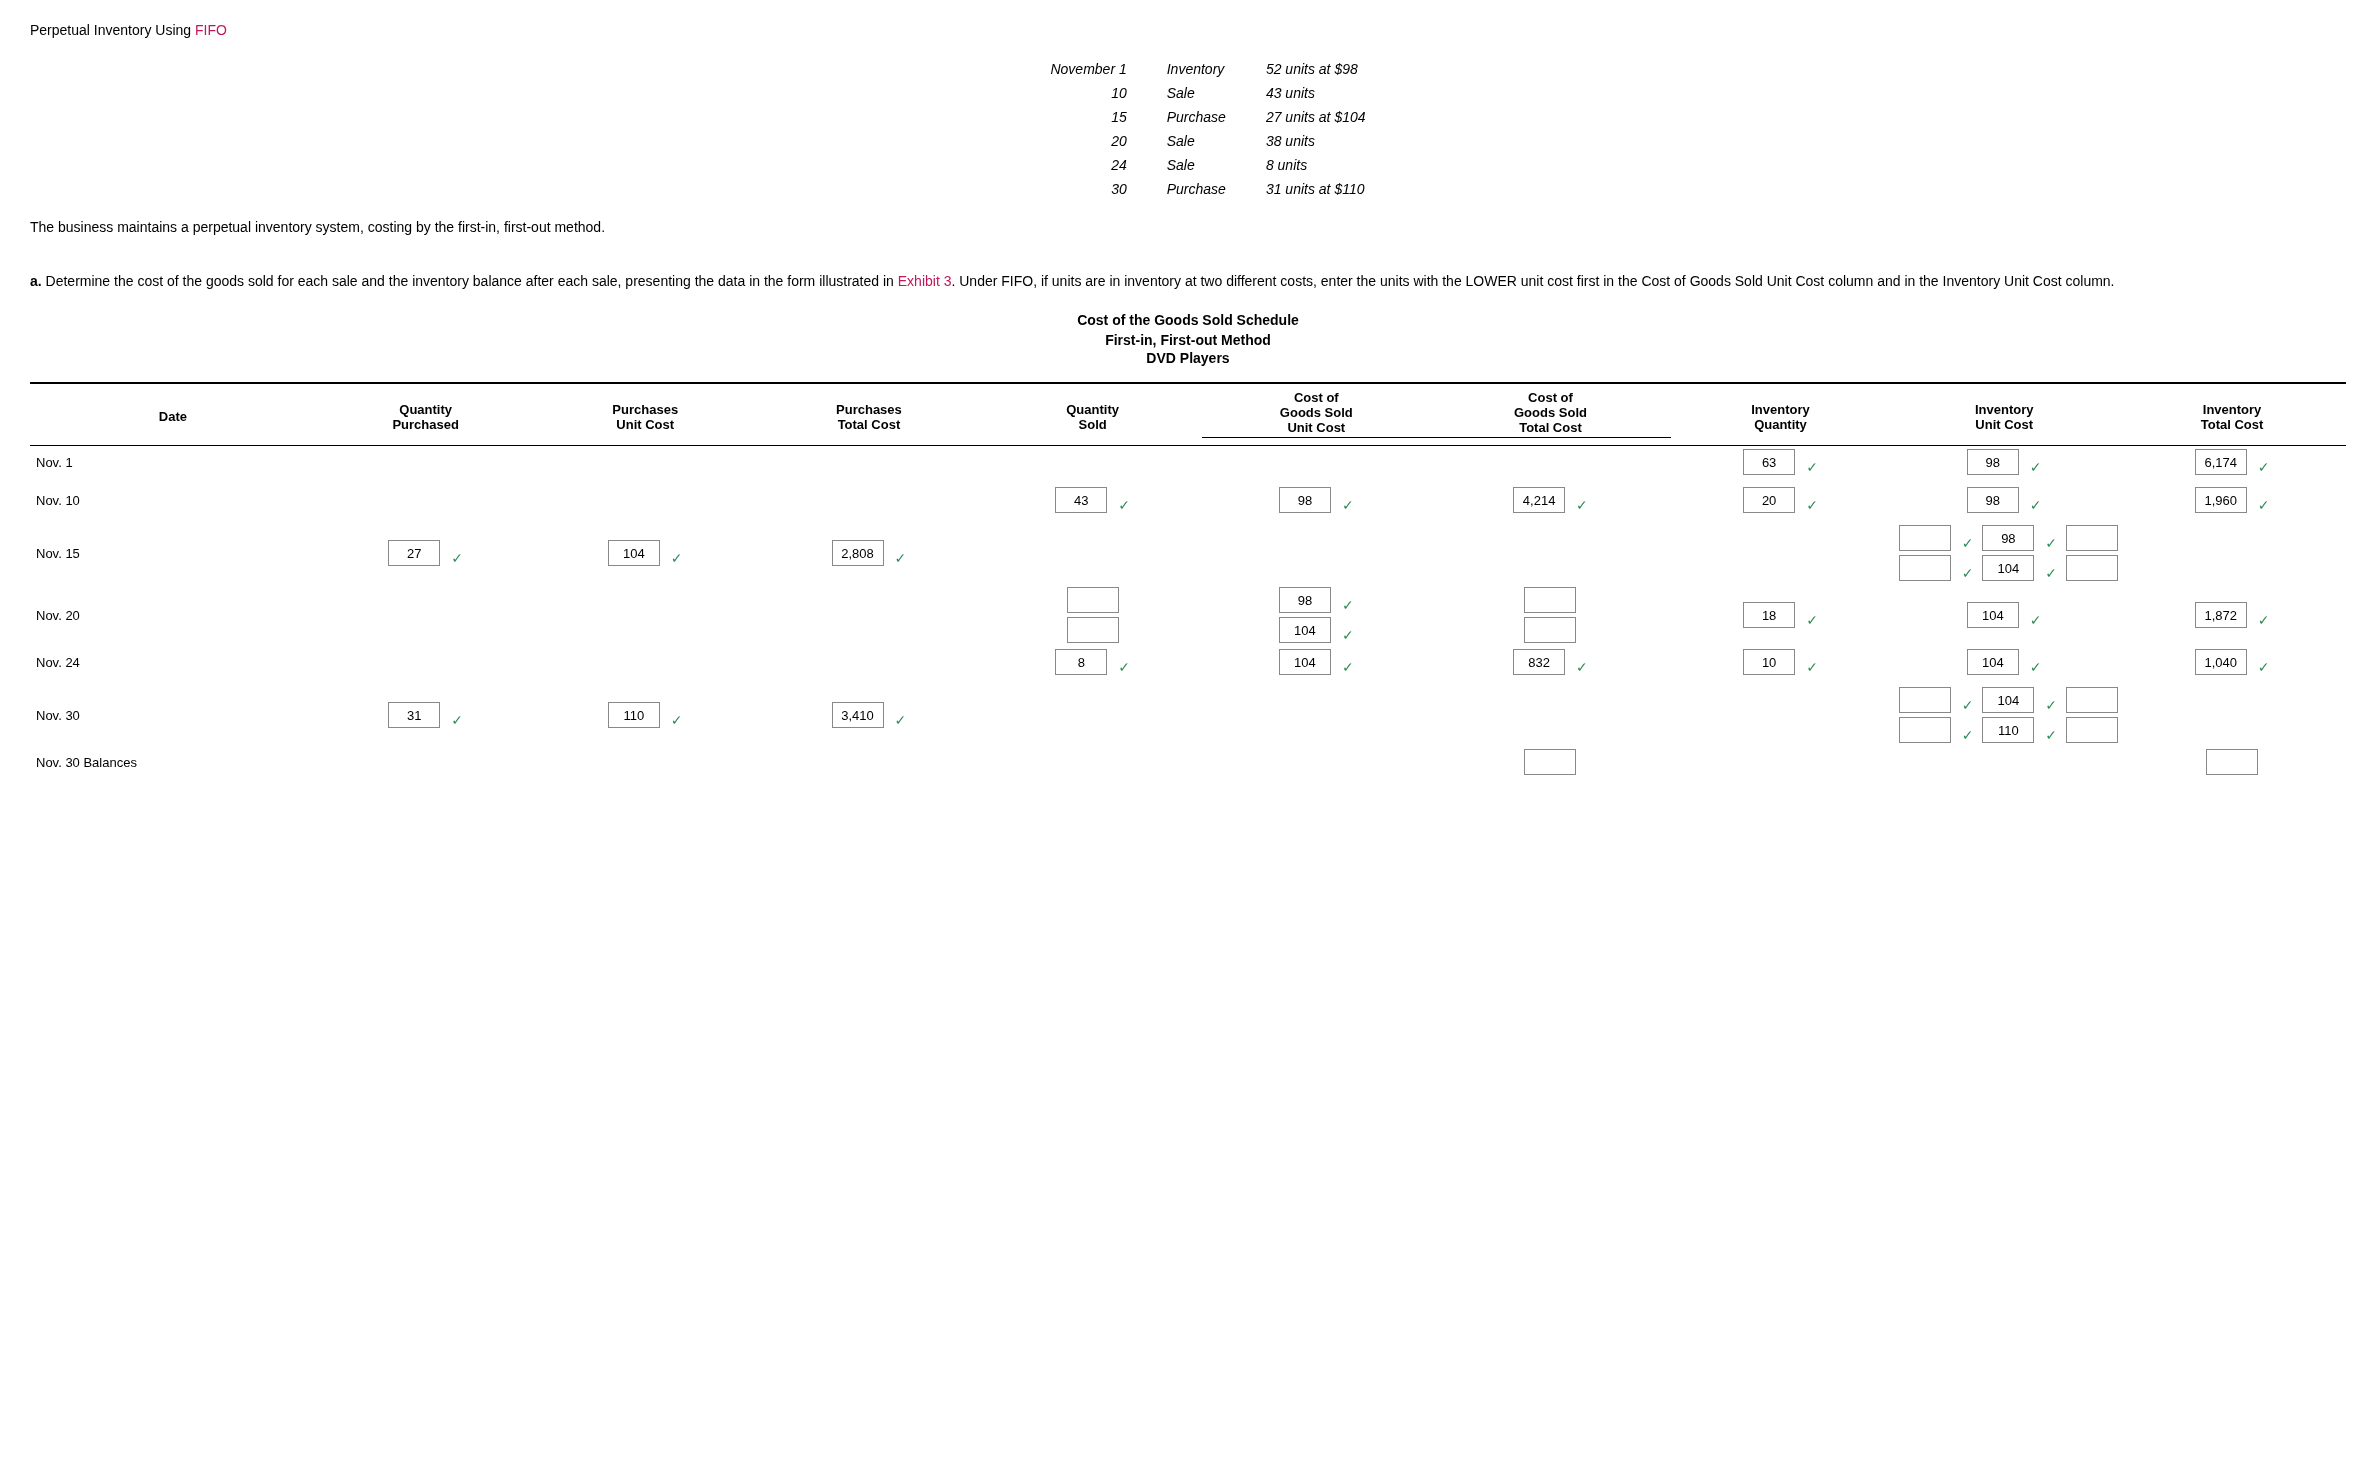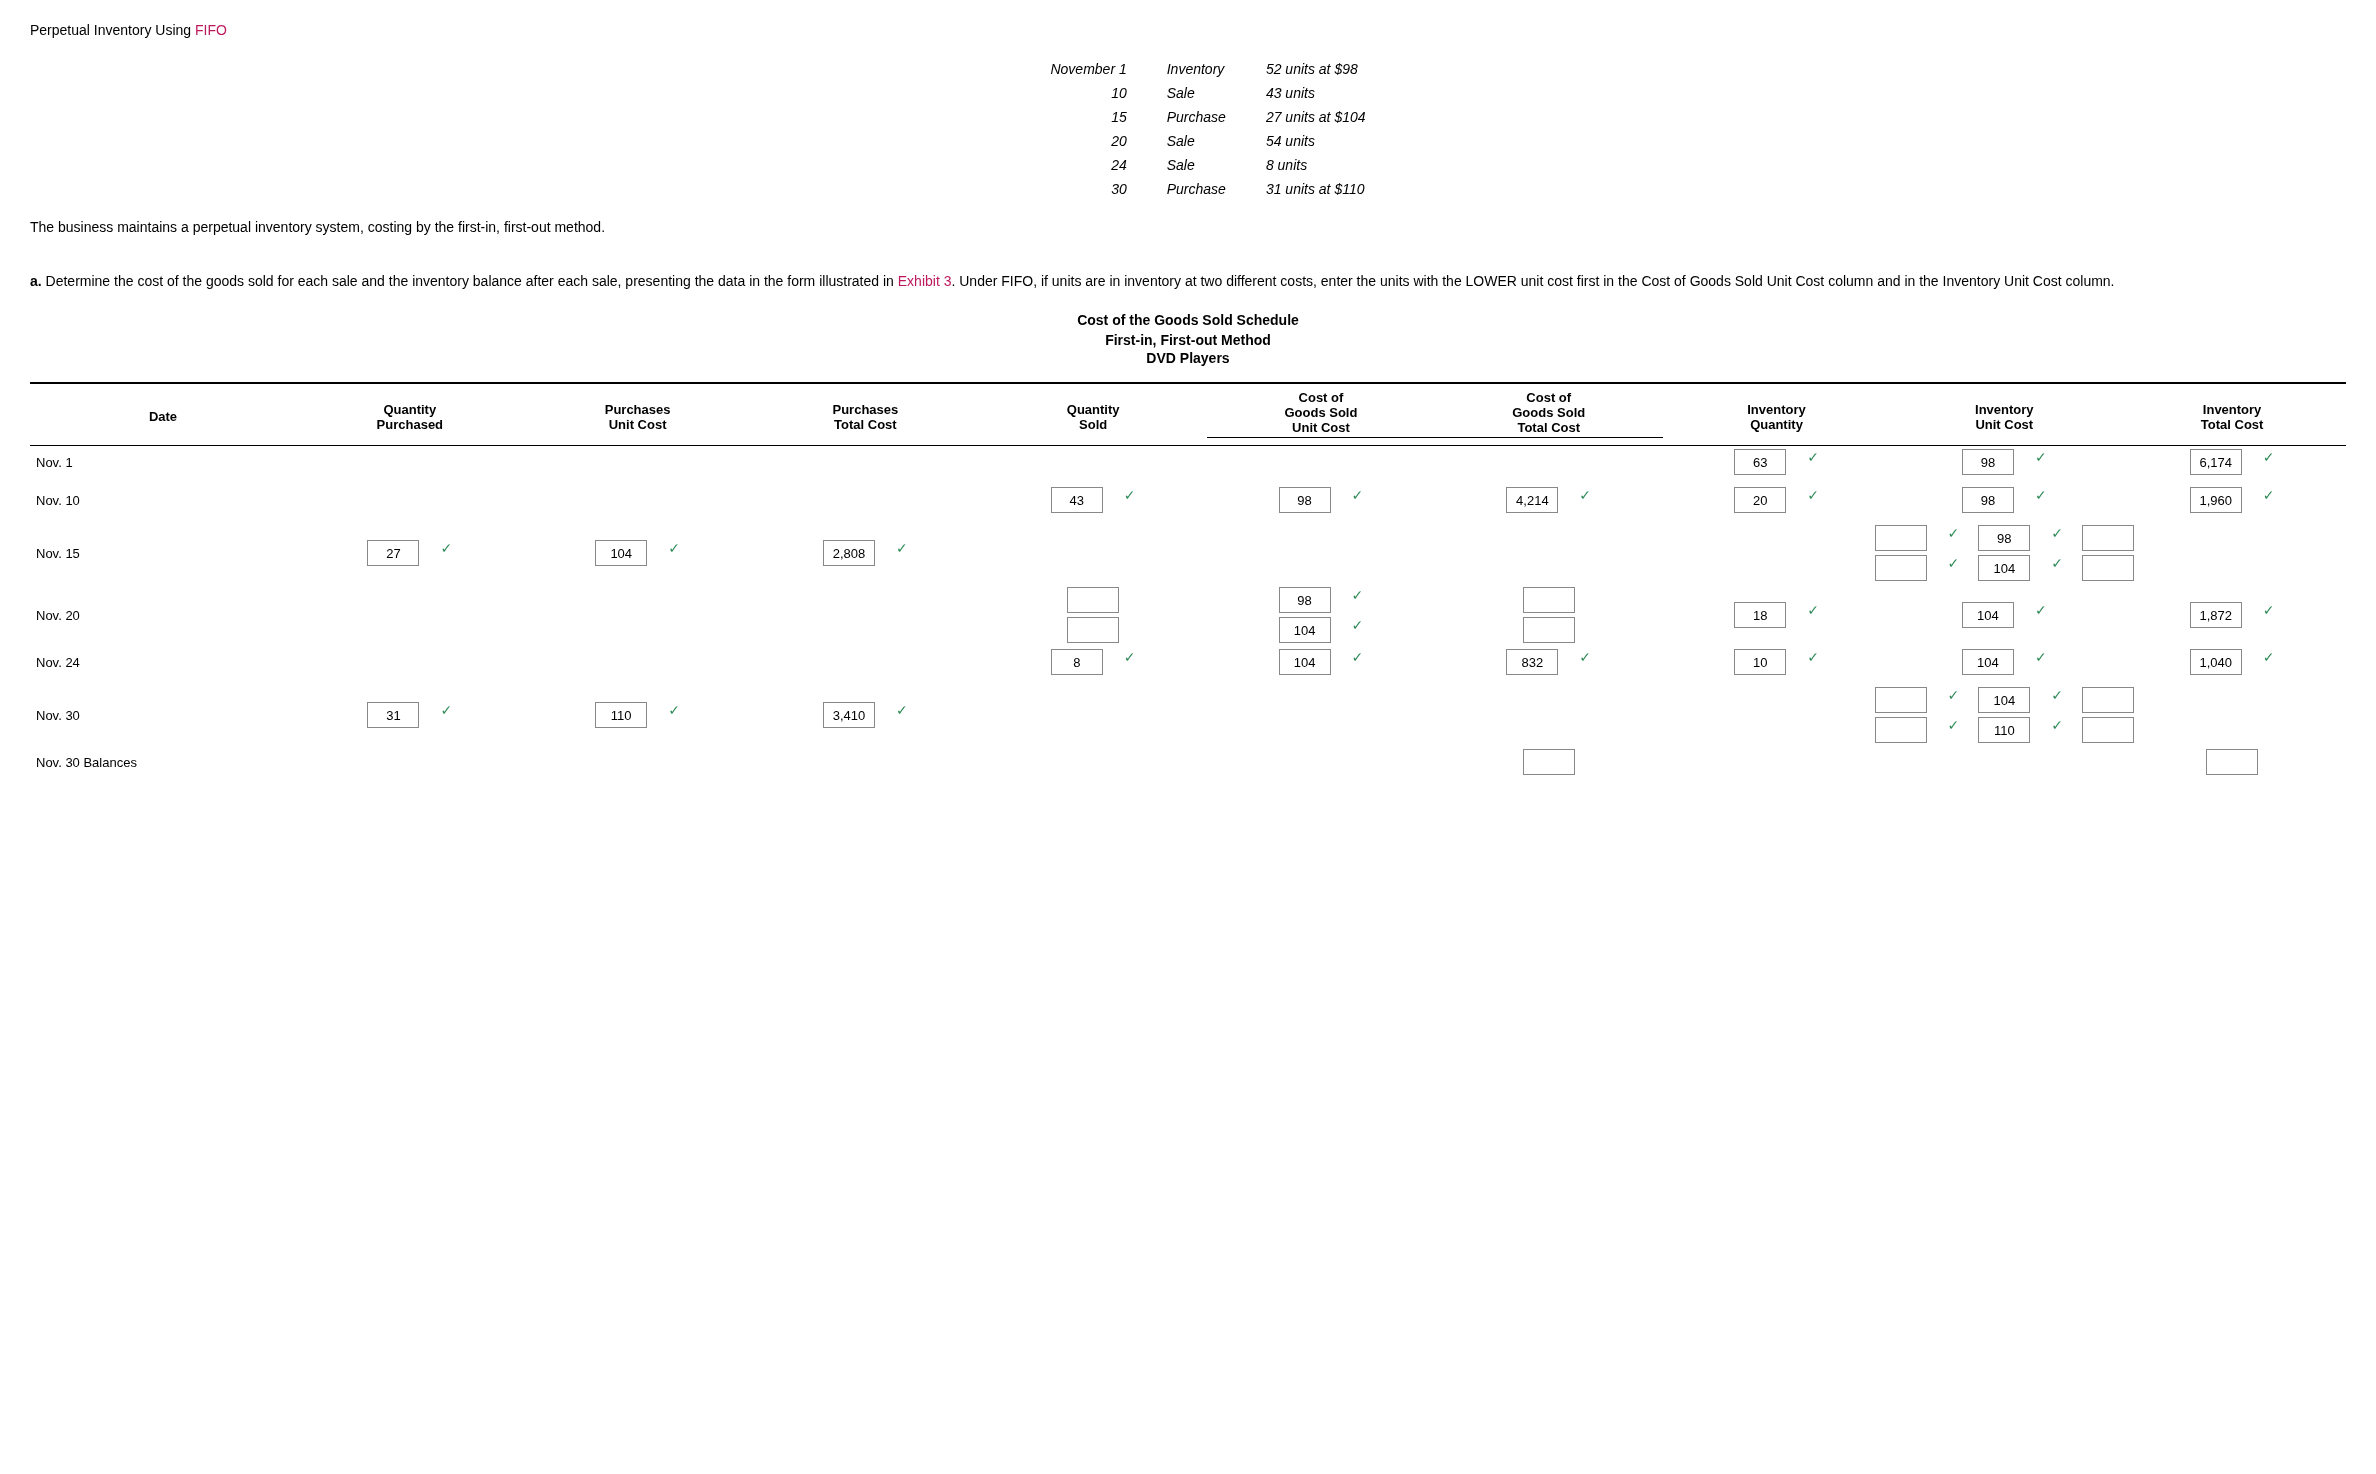--- a/index.html
+++ b/index.html
@@ -103,23 +103,23 @@
     }
 
     .check-icon {
       color: #2e8b57;
       font-size: 14px;
       margin-left: 2px;
     }
 
     .cell-with-input {
       display: flex;
-      align-items: flex-start;
+      align-items: flex-end;
       justify-content: center;
-      gap: 19px;
+      gap: 9px;
     }
 
     .th-date {
       text-align: left;
       font-weight: bold;
     }
   </style>
 </head>
 <body>
 
@@ -146,21 +146,21 @@
     <td style="padding:4px 20px;">43 units</td>
   </tr>
       <tr>
     <td style="text-align:right; padding:4px 20px 4px 60px;">15</td>
     <td style="padding:4px 20px;">Purchase</td>
     <td style="padding:4px 20px;">27 units at $104</td>
   </tr>
       <tr>
     <td style="text-align:right; padding:4px 20px 4px 60px;">20</td>
     <td style="padding:4px 20px;">Sale</td>
-    <td style="padding:4px 20px;">54 units</td>
+    <td style="padding:4px 20px;">38 units</td>
   </tr>
       <tr>
     <td style="text-align:right; padding:4px 20px 4px 60px;">24</td>
     <td style="padding:4px 20px;">Sale</td>
     <td style="padding:4px 20px;">8 units</td>
   </tr>
       <tr>
     <td style="text-align:right; padding:4px 20px 4px 60px;">30</td>
     <td style="padding:4px 20px;">Purchase</td>
     <td style="padding:4px 20px;">31 units at $110</td>

